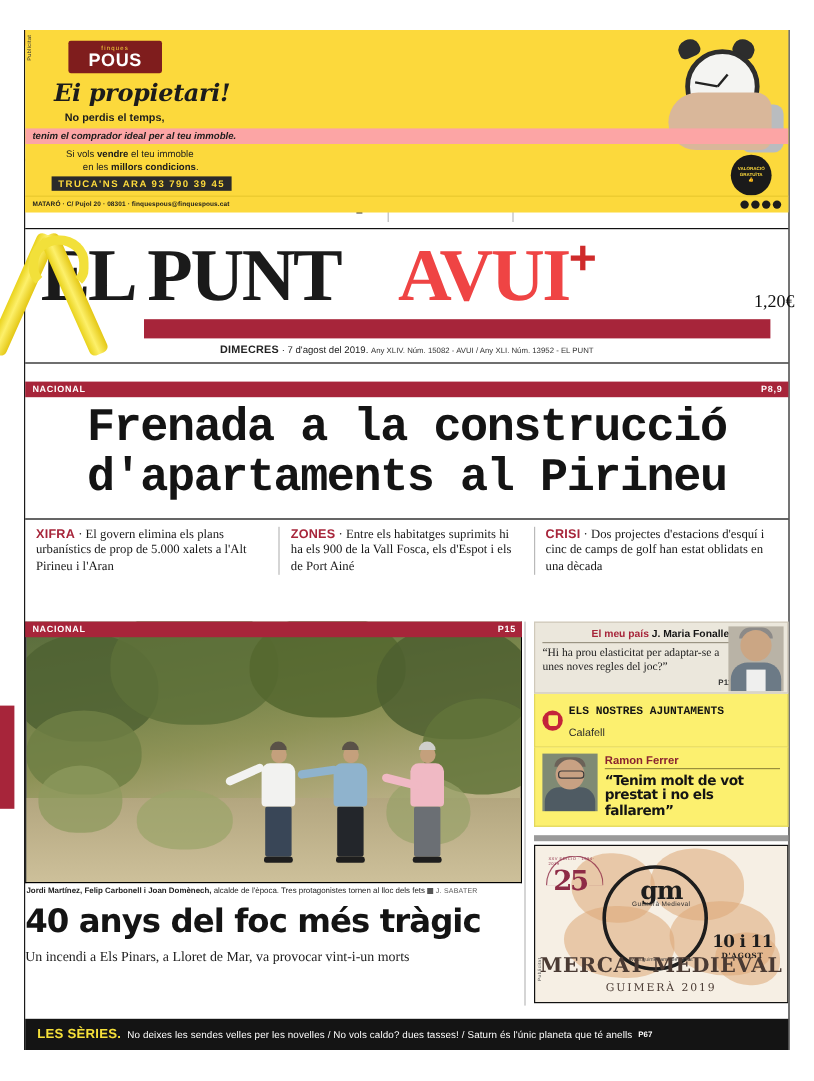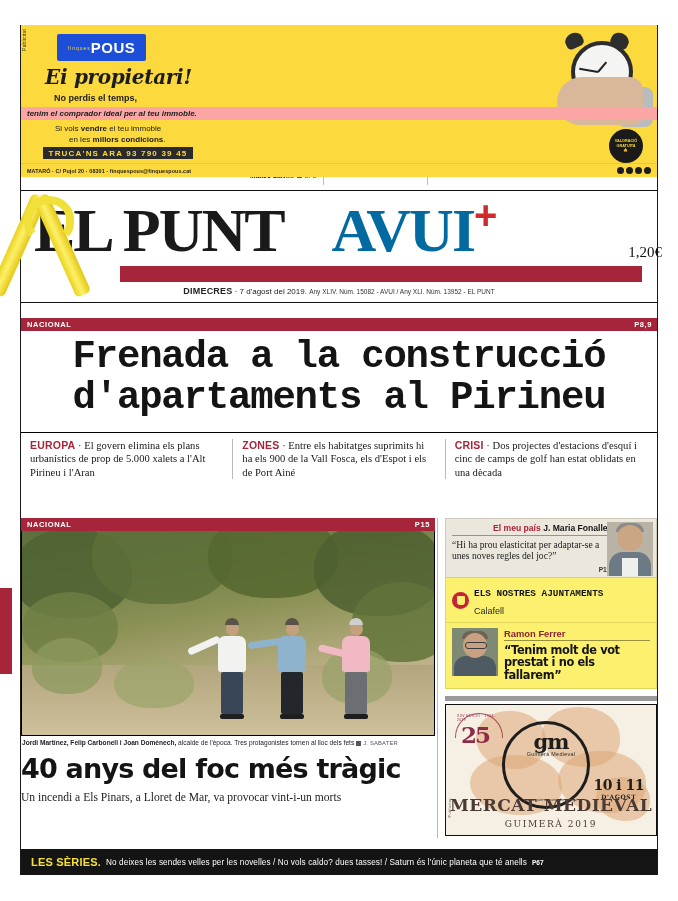--- a/index.html
+++ b/index.html
@@ -77,22 +77,22 @@
   .ad{
     position:absolute;left:0;top:0;width:100%;height:152px;
     background:#fcd93c;overflow:hidden;
   }
   .ad-side{
     position:absolute;left:1px;top:4px;
     font-size:4.6px;color:#333;writing-mode:vertical-rl;transform:rotate(180deg);
     letter-spacing:.3px;
   }
   .ad-logo{
-    position:absolute;left:36px;top:9px;width:89px;height:27px;background:#1d4ed8;
-    border-radius:2px;display:flex;justify-content:center;align-items:center;
+    position:absolute;left:36px;top:9px;width:78px;height:27px;background:#7f1d1d;
+    border-radius:2px;display:flex;flex-direction:column;justify-content:center;align-items:center;
   }
   .ad-logo .fq{color:#fcd93c;font-size:5px;letter-spacing:1px;margin-bottom:-1px;}
   .ad-logo .pous{color:#fff;font-size:15px;font-weight:bold;letter-spacing:.5px;line-height:1;}
   .ad-hand{
     position:absolute;right:8px;top:6px;width:100px;height:96px;
   }
   .ad-hand .clockbody{
     position:absolute;left:22px;top:10px;width:54px;height:54px;border-radius:50%;
     background:#f4f4f2;border:4px solid #2d2d2d;
   }
@@ -142,21 +142,21 @@
 
   
   .masthead{position:absolute;left:0;top:190px;width:678px;height:118px;}
   .mast-line-top{position:absolute;left:21px;top:0;width:636px;height:1px;background:#111;}
   .logo{
     position:absolute;left:34px;top:5px;
     font-family:"Liberation Serif", serif;font-weight:bold;
     font-size:62px;line-height:1;letter-spacing:-2px;white-space:nowrap;
   }
   .logo .blk{color:#1a1a1a;}
-  .logo .red{color:#0369a1;margin-left:48px;}
+  .logo .red{color:#ef4444;margin-left:48px;}
   .logo .plus{color:#cf2b2b;font-size:40px;vertical-align:super;font-family:"Liberation Sans",sans-serif;}
   .price{
     position:absolute;right:16px;top:54px;
     font-family:"Liberation Serif", serif;font-size:15px;color:#111;
   }
   .mast-band{position:absolute;left:120px;top:76px;width:522px;height:16px;background:#a7253a;}
   .dateline{
     position:absolute;left:0;top:96px;width:678px;text-align:center;
     font-size:8px;color:#222;
   }
@@ -453,21 +453,21 @@
   </div>
 
   <div class="main">
     <div class="redbar">
       <span>NACIONAL</span>
       <span>P8,9</span>
     </div>
     <div class="main-head">Frenada a la construcció d'apartaments al Pirineu</div>
     <div class="sumrow">
       <div class="sumcol">
-        <span class="lead">EUROPA</span>
+        <span class="lead">XIFRA</span>
         <span>· El govern elimina els plans urbanístics de prop de 5.000 xalets a l'Alt Pirineu i l'Aran</span>
       </div>
       <div class="sumcol">
         <span class="lead">ZONES</span>
         <span>· Entre els habitatges suprimits hi ha els 900 de la Vall Fosca, els d'Espot i els de Port Ainé</span>
       </div>
       <div class="sumcol">
         <span class="lead">CRISI</span>
         <span>· Dos projectes d'estacions d'esquí i cinc de camps de golf han estat oblidats en una dècada</span>
       </div>

